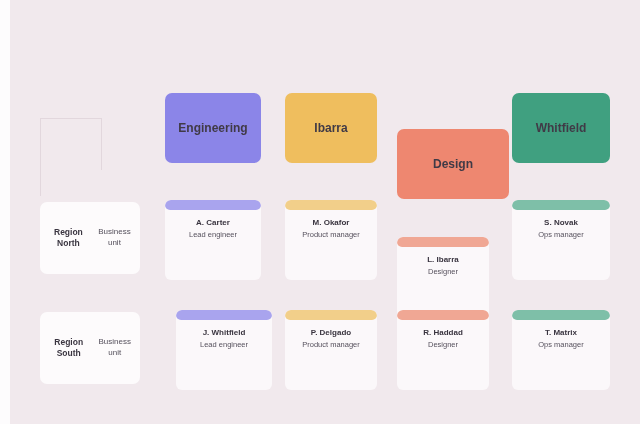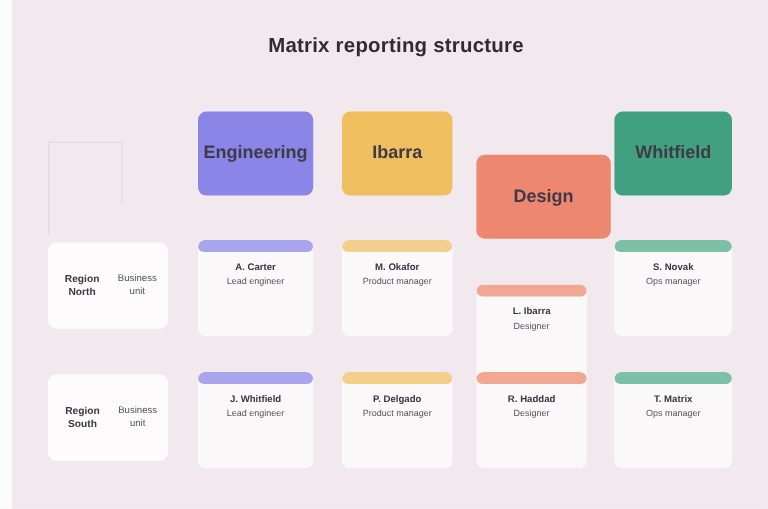--- a/index.html
+++ b/index.html
@@ -25,21 +25,21 @@
     white-space:nowrap;
   }
   
   .conn{position:absolute;background:#e2d7dd;}
   
   .colhead{
     position:absolute;top:93px;height:70px;
     border-radius:7px;
     display:flex;align-items:center;justify-content:center;
     text-align:center;
-    font-size:15px;font-weight:bold;
+    font-size:12px;font-weight:bold;
     color:#403a46;
     line-height:1.25;
     padding:0 2px;
     box-sizing:border-box;
   }
   
   .rowlabel{
     position:absolute;left:40px;width:100px;
     background:#fdfbfc;
     border-radius:7px;
@@ -78,21 +78,20 @@
   }
   .cell .body .c-role{display:block;}
 </style>
 </head>
 <body>
 
 <div id="canvas">
 
   <div id="leftstrip"></div>
 
-  <div id="title">Matrix reporting structure</div>
 
   <div class="conn" style="left:40px;top:118px;width:1px;height:78px;"></div>
   <div class="conn" style="left:40px;top:118px;width:62px;height:1px;"></div>
   <div class="conn" style="left:101px;top:118px;width:1px;height:52px;"></div>
 
   <div class="colhead" style="left:165px;width:96px;background:#8b85e8;">
     <span>Engineering</span>
   </div>
   <div class="colhead" style="left:285px;width:92px;background:#efbe5e;">
     <span>Ibarra</span>
@@ -135,21 +134,21 @@
     </div>
   </div>
   <div class="cell" style="left:512px;top:200px;width:98px;height:80px;">
     <div class="bar" style="background:#7ebfa8;"></div>
     <div class="body">
       <span class="c-name">S. Novak</span>
       <span class="c-role">Ops manager</span>
     </div>
   </div>
 
-  <div class="cell" style="left:165px;top:310px;width:96px;height:80px;">
+  <div class="cell" style="left:176px;top:310px;width:96px;height:80px;">
     <div class="bar" style="background:#a9a4ee;"></div>
     <div class="body">
       <span class="c-name">J. Whitfield</span>
       <span class="c-role">Lead engineer</span>
     </div>
   </div>
   <div class="cell" style="left:285px;top:310px;width:92px;height:80px;">
     <div class="bar" style="background:#f2cf8a;"></div>
     <div class="body">
       <span class="c-name">P. Delgado</span>

